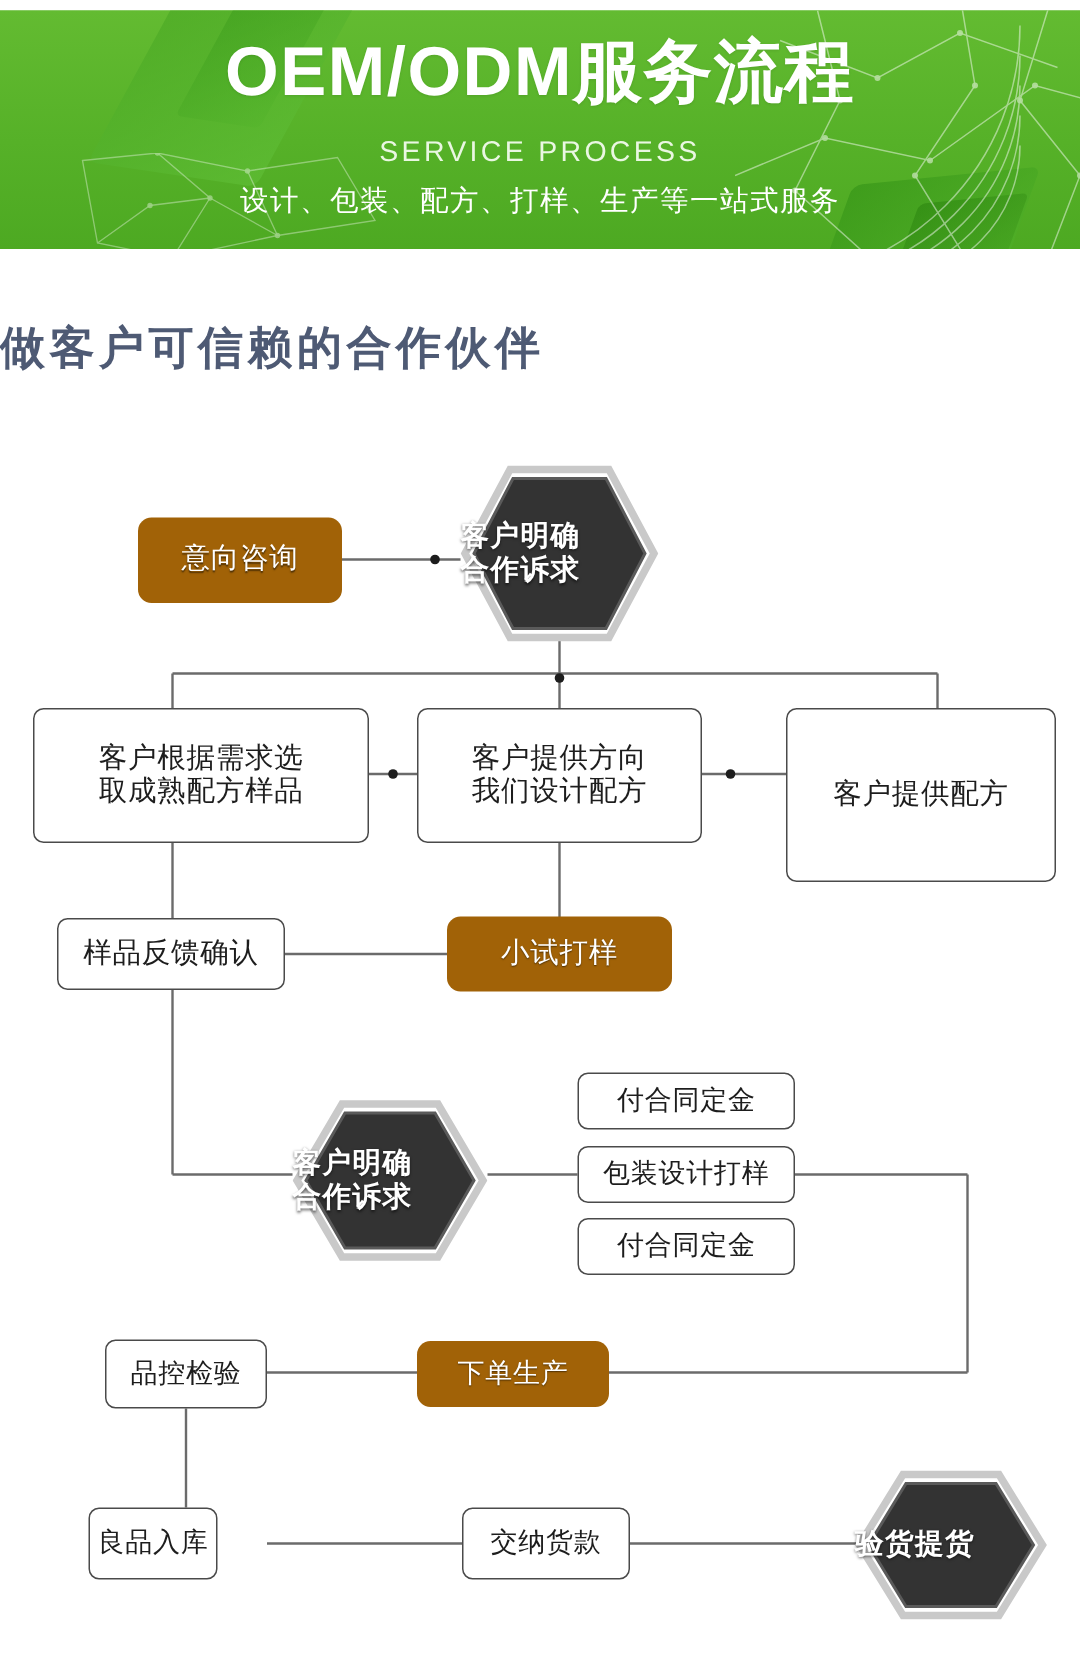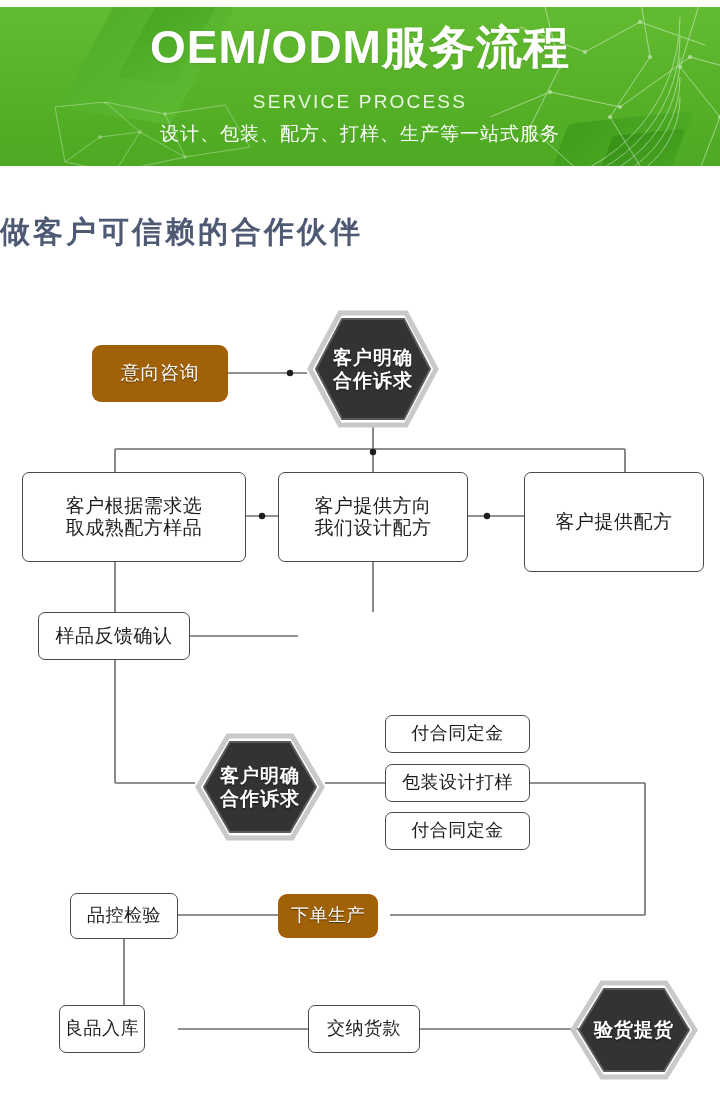--- a/index.html
+++ b/index.html
@@ -54,21 +54,21 @@
         align-items:center;justify-content:center;text-align:center;
         font-size:19px;line-height:1.18;letter-spacing:.5px;}
   .node.box{background:#fff;border:1.4px solid #4a4a4a;border-radius:7px;color:#1d1d1d;}
   .node.dark{background:#a16207;border:none;border-radius:9px;color:#fff;
              text-shadow:0 1px 1px rgba(0,0,0,.55);}
   .node.small{font-size:18px;}
 
   .hexwrap{position:absolute;}
   .hexwrap svg{display:block;}
   .hexwrap .hextext{position:absolute;left:0;top:0;right:0;bottom:0;
-      display:flex;align-items:center;justify-content:center;text-align:center;
+      display:flex;align-items:center;justify-content:flex-start;text-align:center;
       color:#fff;font-size:19px;line-height:1.22;font-weight:bold;letter-spacing:1px;
       text-shadow:0 1px 2px rgba(0,0,0,.6);}
 </style>
 </head>
 <body>
 
 <div id="banner">
   <div class="wave"></div>
   <div class="diag"></div>
   <div class="diag2"></div>
@@ -201,28 +201,31 @@
     </span>
   </div>
 
   <div class="node box" style="left:278px;top:472px;width:190px;height:90px;">
     <span>
       <span>客户提供方向</span><br>
       <span>我们设计配方</span>
     </span>
   </div>
 
-  <div class="node box" style="left:524px;top:472px;width:180px;height:100px;align-items:center;">
+  <div class="node box" style="left:524px;top:472px;width:180px;height:116px;align-items:center;">
     <span>客户提供配方</span>
   </div>
 
   <div class="node box" style="left:38px;top:612px;width:152px;height:48px;">
     <span>样品反馈确认</span>
   </div>
 
+  <div class="node dark" style="left:298px;top:611px;width:150px;height:50px;">
+    <span>小试打样</span>
+  </div>
 
   <div class="hexwrap" style="left:195px;top:733px;width:130px;height:108px;">
     <svg viewBox="0 0 130 108" width="130" height="108">
       <polygon points="33,3 97,3 127,54 97,105 33,105 3,54" fill="none" stroke="#c9c9c9" stroke-width="5"></polygon>
       <polygon points="35,9 95,9 121,54 95,99 35,99 9,54" fill="#333333" stroke="#5a5a5a" stroke-width="2"></polygon>
     </svg>
     <div class="hextext">
       <span>
         <span>客户明确</span><br>
         <span>合作诉求</span>
@@ -239,21 +242,21 @@
   </div>
 
   <div class="node box small" style="left:385px;top:812px;width:145px;height:38px;">
     <span>付合同定金</span>
   </div>
 
   <div class="node box small" style="left:70px;top:893px;width:108px;height:46px;">
     <span>品控检验</span>
   </div>
 
-  <div class="node dark small" style="left:278px;top:894px;width:100px;height:44px;">
+  <div class="node dark small" style="left:278px;top:894px;width:128px;height:44px;">
     <span>下单生产</span>
   </div>
 
   <div class="node box small" style="left:59px;top:1005px;width:86px;height:48px;">
     <span>良品入库</span>
   </div>
 
   <div class="node box small" style="left:308px;top:1005px;width:112px;height:48px;">
     <span>交纳货款</span>
   </div>

